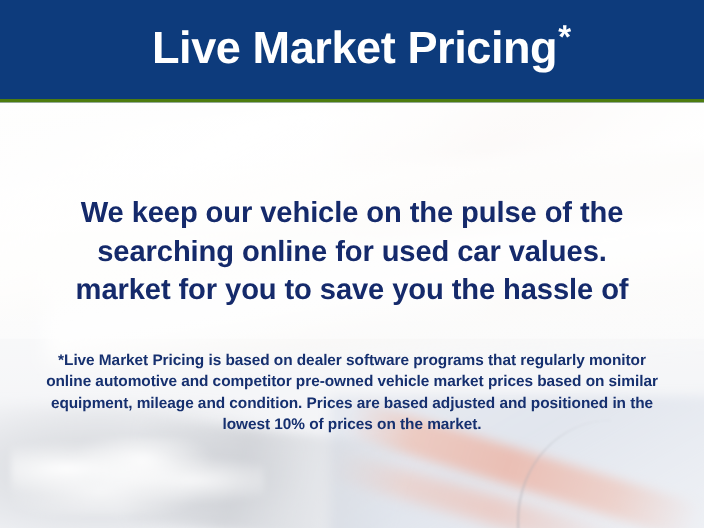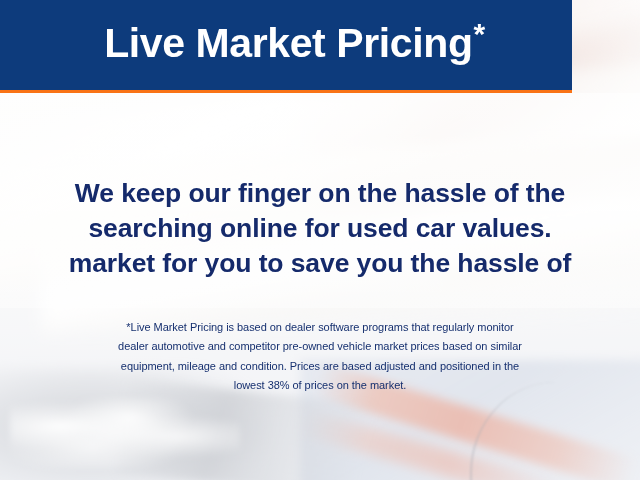--- a/index.html
+++ b/index.html
@@ -251,24 +251,24 @@
       rgba(255,255,255,0.62) 0%,
       rgba(255,255,255,0.52) 45%,
       rgba(255,255,255,0.40) 100%);
   }
 
   
   .header-bar {
     position: absolute;
     left: 0;
     top: 0;
-    width: 572px;
+    width: 640px;
     height: 93px;
     background: #0d3b7c;
-    border-bottom: 3px solid #f97316;
+    border-bottom: 3px solid #4d7c0f;
     box-sizing: border-box;
     display: flex;
     align-items: center;
     justify-content: center;
     padding-left: 16px;
   }
 
   .header-title {
     color: #ffffff;
     font-size: 41px;
@@ -309,22 +309,22 @@
   }
 
   
   .disclaimer {
     position: absolute;
     left: 0;
     top: 318px;
     width: 640px;
     text-align: center;
     color: #16306f;
-    font-size: 11px;
-    font-weight: normal;
+    font-size: 14px;
+    font-weight: bold;
     line-height: 19.4px;
     letter-spacing: -0.05px;
   }
 
   .disclaimer .dc-line {
     display: block;
     white-space: nowrap;
   }
 </style>
 </head>
@@ -348,25 +348,25 @@
     <div class="bg-spark"></div>
     <div class="bg-wash"></div>
     <div class="bg-wash-top"></div>
   </div>
 
   <div class="header-bar">
     <div class="header-title"><span>Live Market Pricing</span><span class="ast">*</span></div>
   </div>
 
   <div class="headline">
-    <span class="hl-line">We keep our finger on the hassle of the</span>
+    <span class="hl-line">We keep our vehicle on the pulse of the</span>
     <span class="hl-line">searching online for used car values.</span>
     <span class="hl-line">market for you to save you the hassle of</span>
   </div>
 
   <div class="disclaimer">
     <span class="dc-line">*Live Market Pricing is based on dealer software programs that regularly monitor</span>
-    <span class="dc-line">dealer automotive and competitor pre-owned vehicle market prices based on similar</span>
+    <span class="dc-line">online automotive and competitor pre-owned vehicle market prices based on similar</span>
     <span class="dc-line">equipment, mileage and condition. Prices are based adjusted and positioned in the</span>
-    <span class="dc-line">lowest 38% of prices on the market.</span>
+    <span class="dc-line">lowest 10% of prices on the market.</span>
   </div>
 
 </div>
 
 </body></html>

